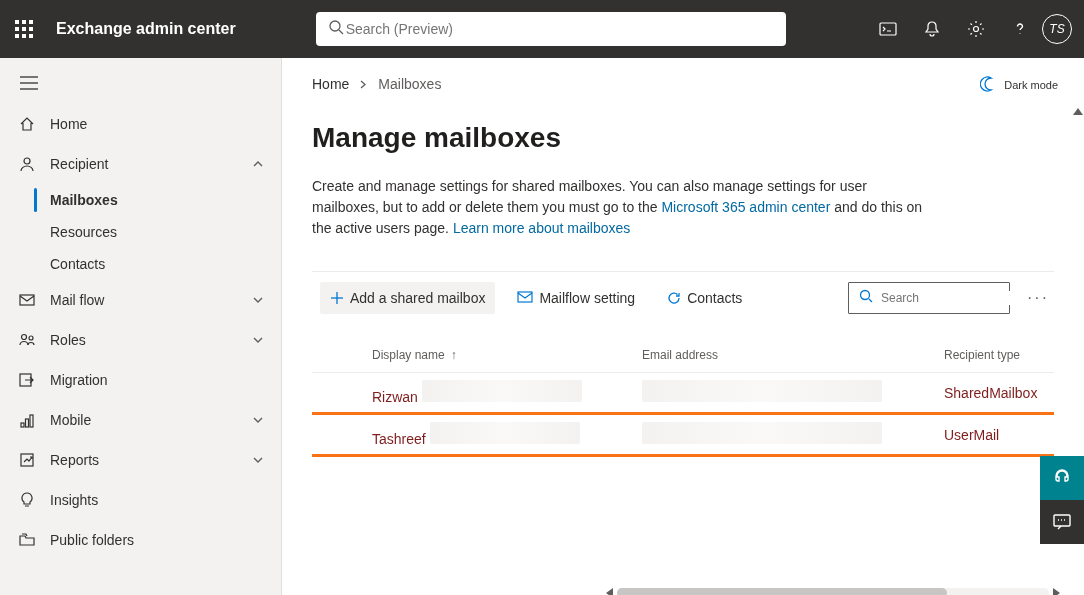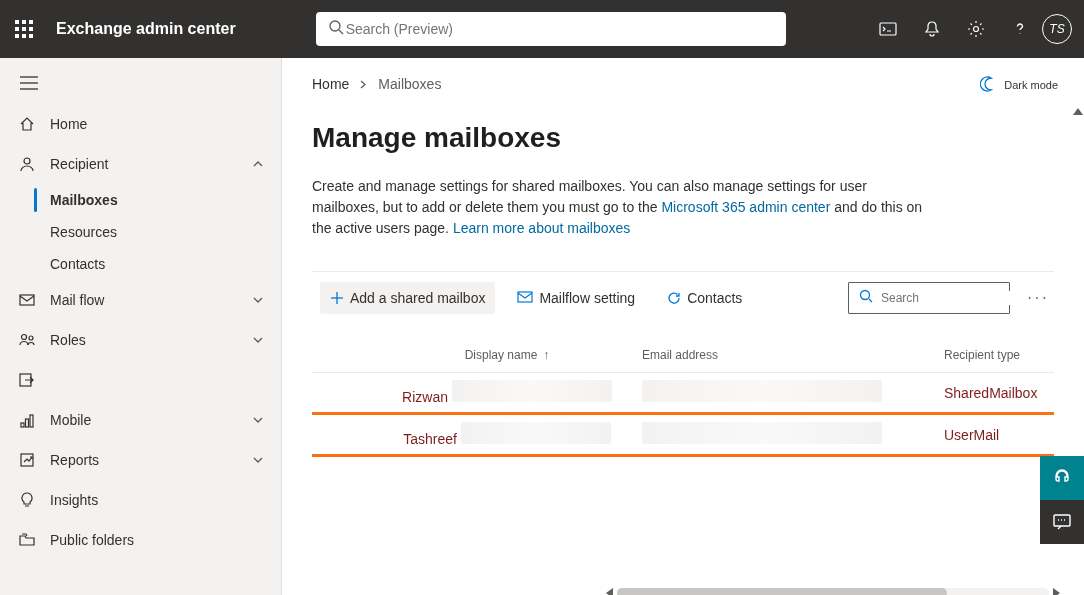--- a/index.html
+++ b/index.html
@@ -49,21 +49,21 @@
   .tb-btn.primary { background: #f3f2f1; }
   .tb-btn .tb-ic { color: #0078d4; display: flex; align-items: center; }
   .tb-search { margin-left: auto; border: 1px solid #605e5c; width: 162px; height: 32px; display: flex; align-items: center; padding: 0 10px; gap: 8px; border-radius: 1px; }
   .tb-search input { border: none; outline: none; font-size: 12px; flex: 1; color: #605e5c; }
   .tb-more { width: 32px; height: 32px; display: flex; align-items: center; justify-content: center; margin-left: 8px; cursor: pointer; color: #605e5c; letter-spacing: 2px; }
   
   
   .table { margin: 24px 30px 0; }
   .thead { display: flex; font-size: 12px; color: #605e5c; padding: 10px 0; border-bottom: 1px solid #edebe9; }
   .col-check { width: 60px; }
-  .col-name { width: 270px; text-align: center; }
+  .col-name { width: 270px; }
   .col-email { flex: 1; }
   .col-type { width: 110px; text-align: left; }
   .trow { display: flex; align-items: center; font-size: 14px; color: #7f1d1d; height: 42px; border-bottom: 3px solid #f97316; }
   .redact { display: inline-block; height: 22px; background: linear-gradient(90deg,#f3f2f1,#faf9f8,#f3f2f1); border-radius: 2px; }
   .sort-arrow { margin-left: 6px; }
   
   
   .floater { position: absolute; right: 0; width: 44px; height: 44px; display: flex; align-items: center; justify-content: center; cursor: pointer; }
   .floater.help { top: 398px; background: #00838f; color: #fff; }
   .floater.feedback { top: 442px; background: #323130; color: #fff; }
@@ -205,20 +205,21 @@
             </svg>
           </span>
       </li>
       <li class="nav-item">
         <span class="nav-icon">
             <svg width="16" height="16" viewBox="0 0 16 16" fill="none" stroke="#323130" stroke-width="1.2">
               <rect x="1" y="2" width="11" height="12"></rect>
               <path d="M6 8h8M11 5l3 3-3 3"></path>
             </svg>
           </span>
+        <span class="nav-label">Migration</span>
       </li>
       <li class="nav-item">
         <span class="nav-icon">
             <svg width="16" height="16" viewBox="0 0 16 16" fill="none" stroke="#323130" stroke-width="1.2">
               <rect x="2" y="11" width="3" height="4"></rect>
               <rect x="6.5" y="7" width="3" height="8"></rect>
               <rect x="11" y="3" width="3" height="12"></rect>
             </svg>
           </span>
         <span class="nav-label">Mobile</span>

